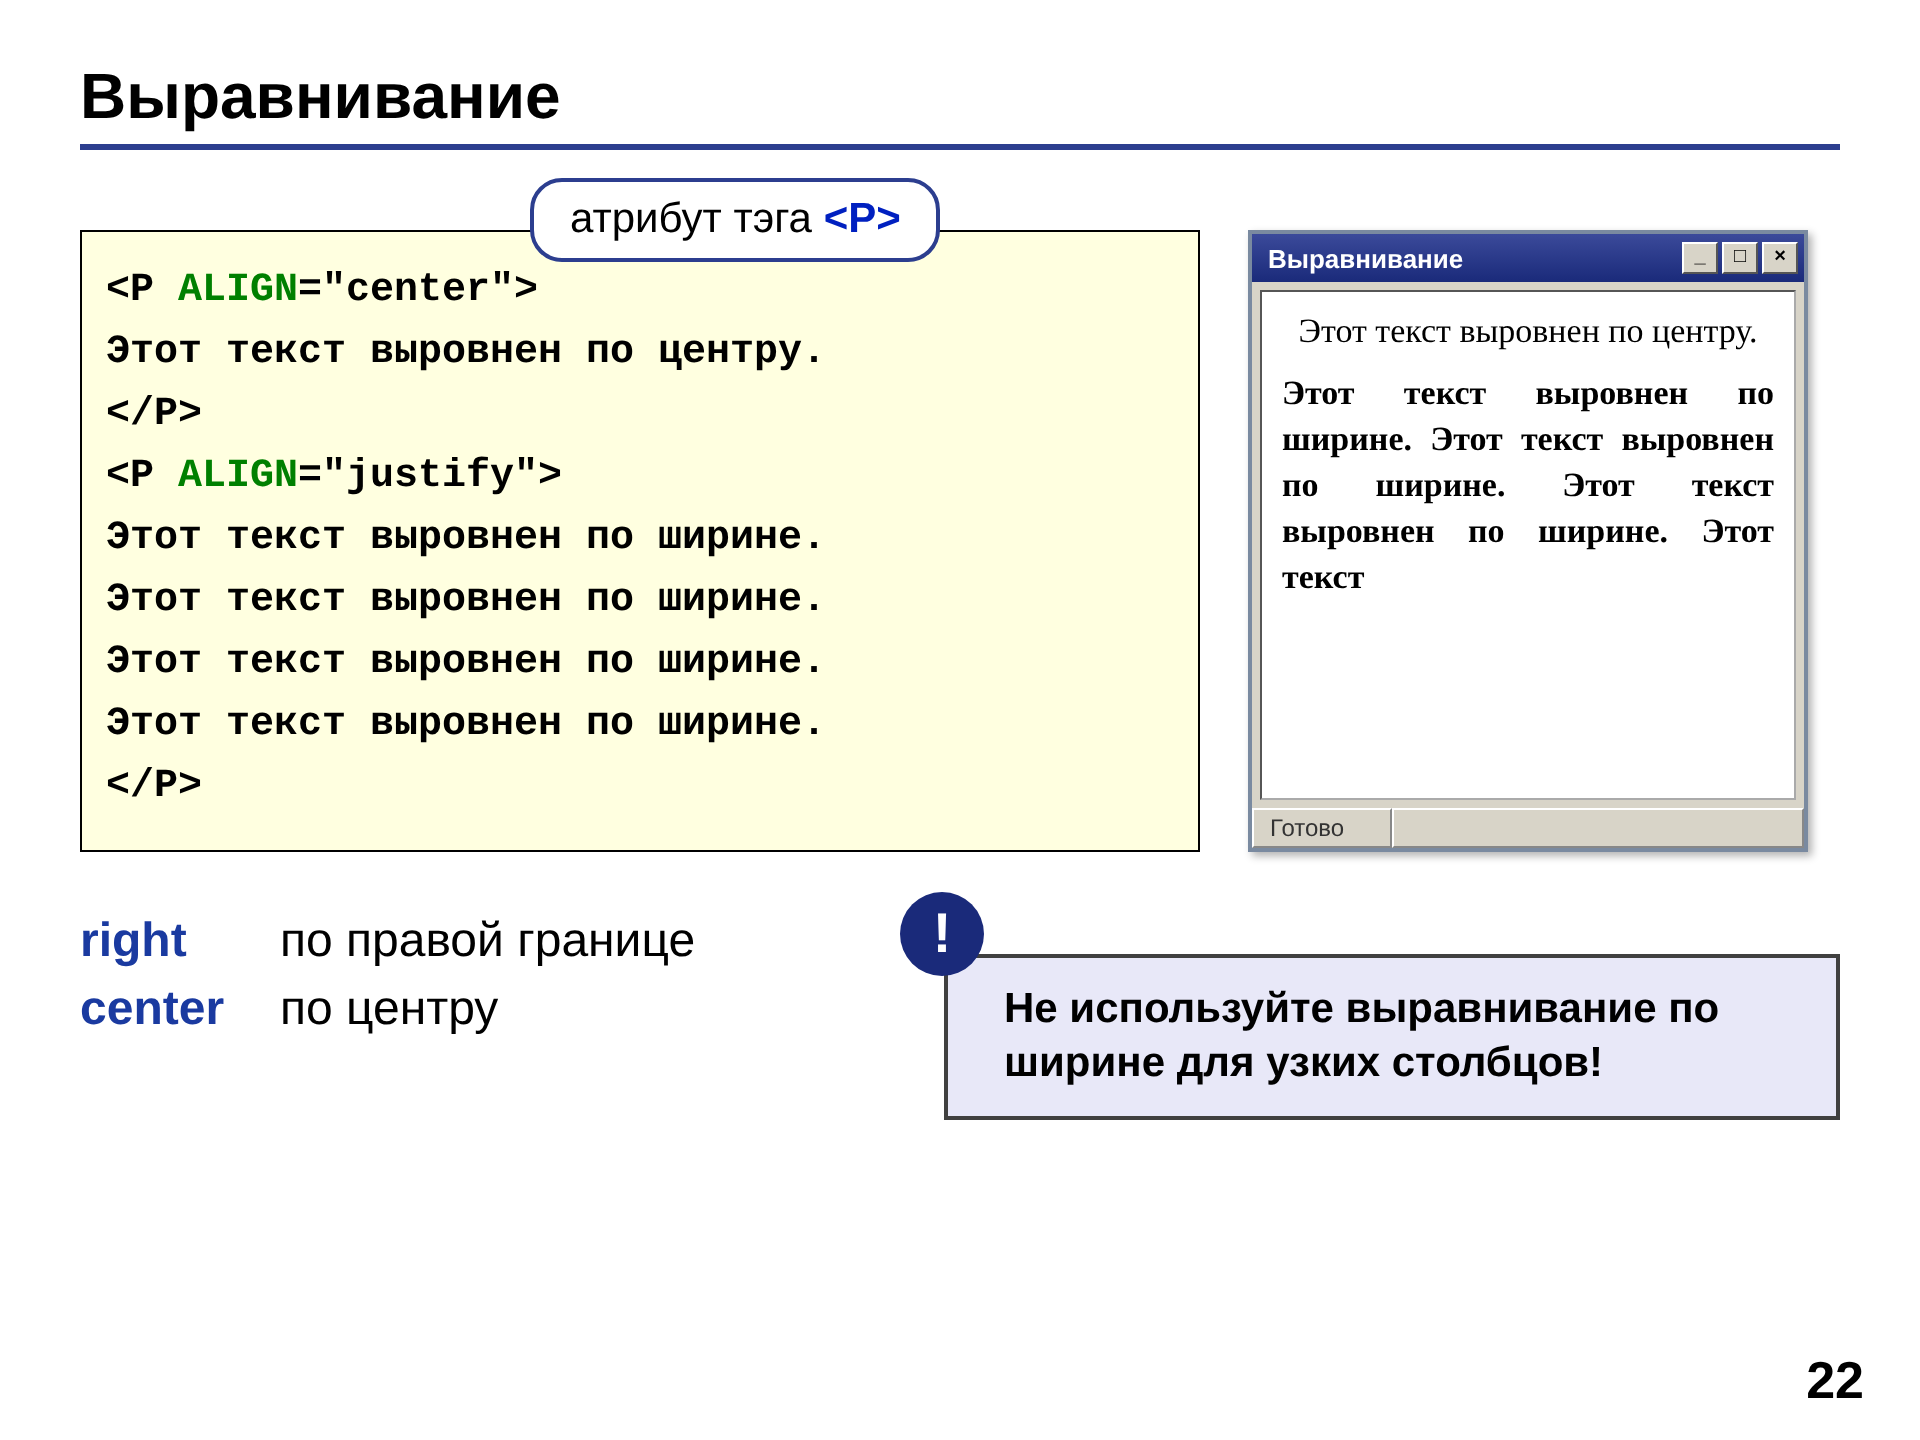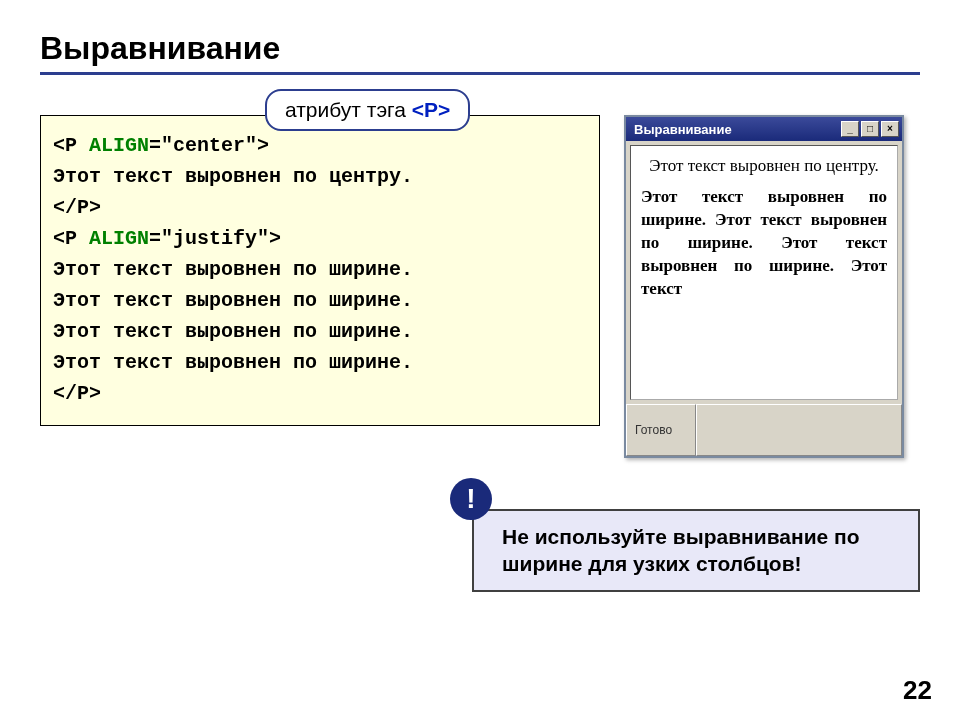--- a/index.html
+++ b/index.html
@@ -106,21 +106,21 @@
   .content-area .justify { text-align: justify; text-align-last: justify; margin-top: 10px; line-height: 1.35; font-weight: bold; }
   .statusbar {
     display: flex;
     font-size: 12px;
     color: #333;
   }
   .statusbar div {
     border: 1px solid #fff;
     border-right-color: #888;
     border-bottom-color: #888;
-    padding: 18px 8px;
+    padding: 2px 8px;
   }
   .statusbar .sb1 { flex: 0 0 70px; }
   .statusbar .sb2 { flex: 1; }
 
   .bottom-row {
     display: flex;
     gap: 30px;
     margin-top: 28px;
     align-items: flex-start;
   }
@@ -209,20 +209,22 @@
       <div class="statusbar">
         <div class="sb1">Готово</div>
         <div class="sb2"></div>
       </div>
     </div>
 
   </div>
 
   <div class="bottom-row">
     <div class="legend">
+      <div><span class="kw">right</span><span>по правой границе</span></div>
+      <div><span class="kw">center</span><span>по центру</span></div>
     </div>
 
     <div class="warn-wrap">
       <div class="warn-badge">!</div>
       <div class="warn-box">Не используйте выравнивание по ширине для узких столбцов!</div>
     </div>
   </div>
 
   <div class="pagenum">22</div>
 

